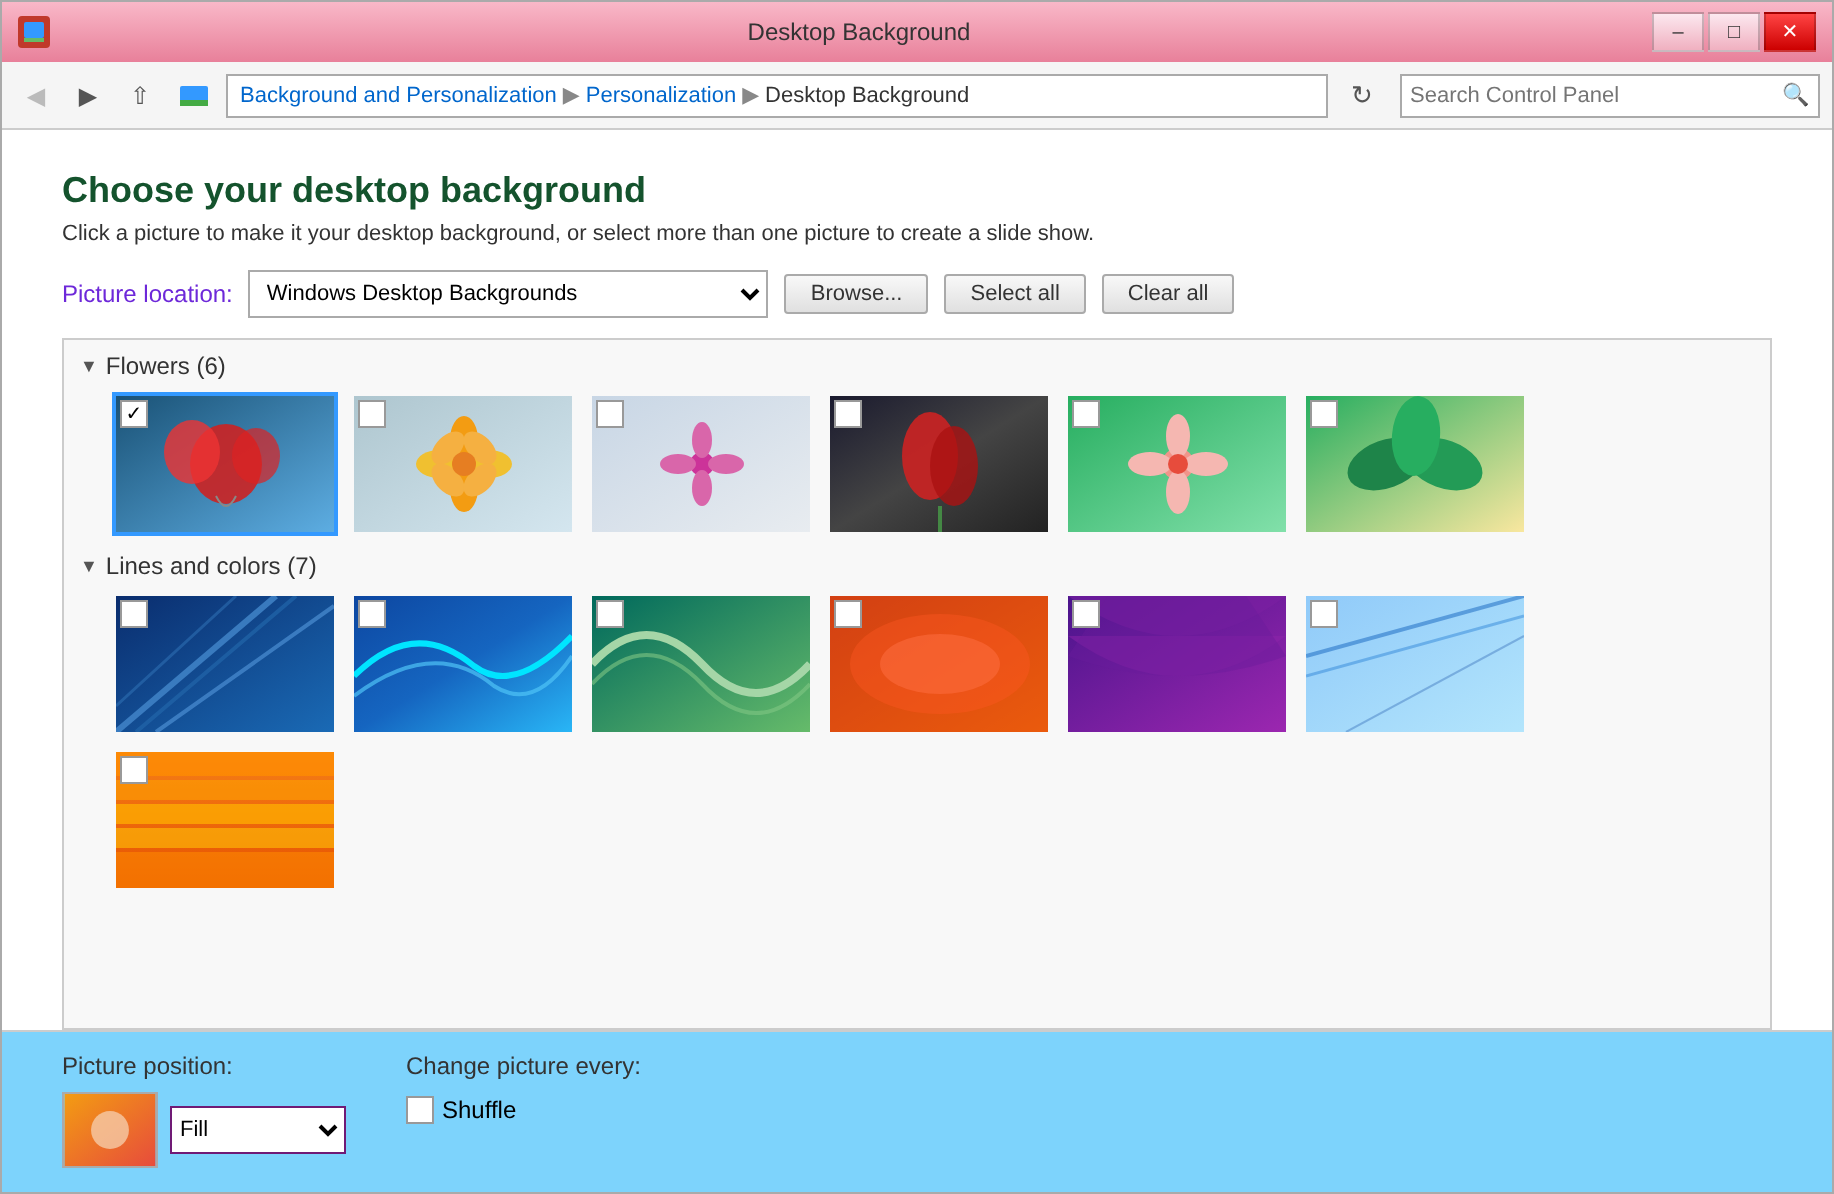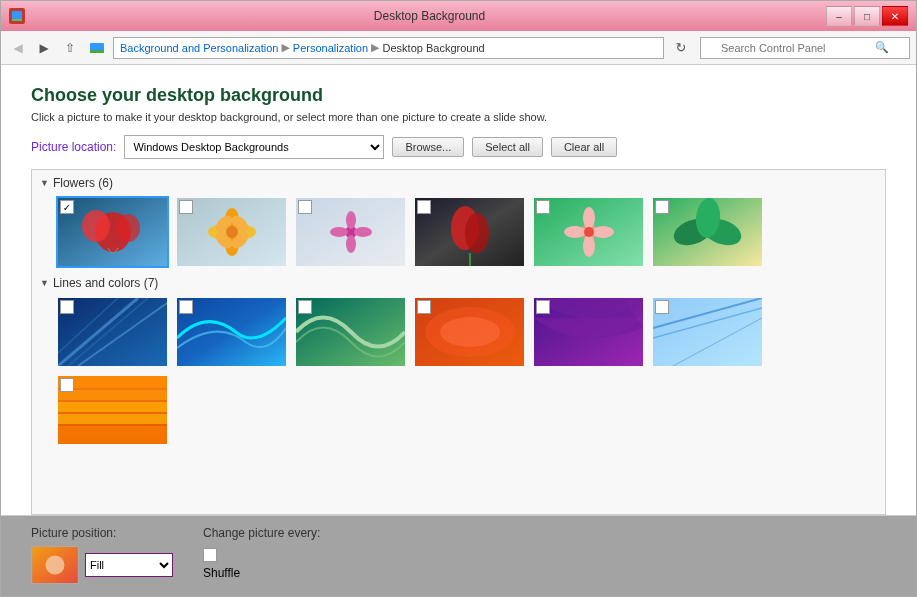--- a/index.html
+++ b/index.html
@@ -144,21 +144,21 @@
       margin-left: 2px;
     }
 
     .search-bar {
       width: 210px;
       height: 22px;
       border: 1px solid #aaa;
       background: white;
       display: flex;
       align-items: center;
-      padding: 0 20px;
+      padding: 0 4px;
       margin-left: 4px;
     }
 
     .search-input {
       border: none;
       outline: none;
       flex: 1;
       font-size: 11px;
       color: #aaa;
       background: transparent;
@@ -297,21 +297,21 @@
       background: white;
       border: 1px solid #999;
       display: flex;
       align-items: center;
       justify-content: center;
       font-size: 10px;
     }
 
     
     .bottom-options {
-      background: #a3a3a3;
+      background: #7dd3fc;
       border-top: 1px solid #ccc;
       padding: 10px 30px 12px 30px;
       display: flex;
       gap: 30px;
       align-items: flex-start;
     }
 
     .option-group {
       display: flex;
       flex-direction: column;
@@ -348,24 +348,23 @@
       width: 140px;
       height: 24px;
       border: 1px solid #aaa;
       background: white;
       font-size: 11px;
       cursor: pointer;
     }
 
     .shuffle-row {
       display: flex;
-      align-items: flex-start;
+      align-items: flex-end;
       gap: 4px;
       margin-top: 2px;
-      flex-direction: column;
     }
 
     .shuffle-cb {
       width: 14px;
       height: 14px;
       border: 1px solid #999;
       background: white;
     }
 
     

